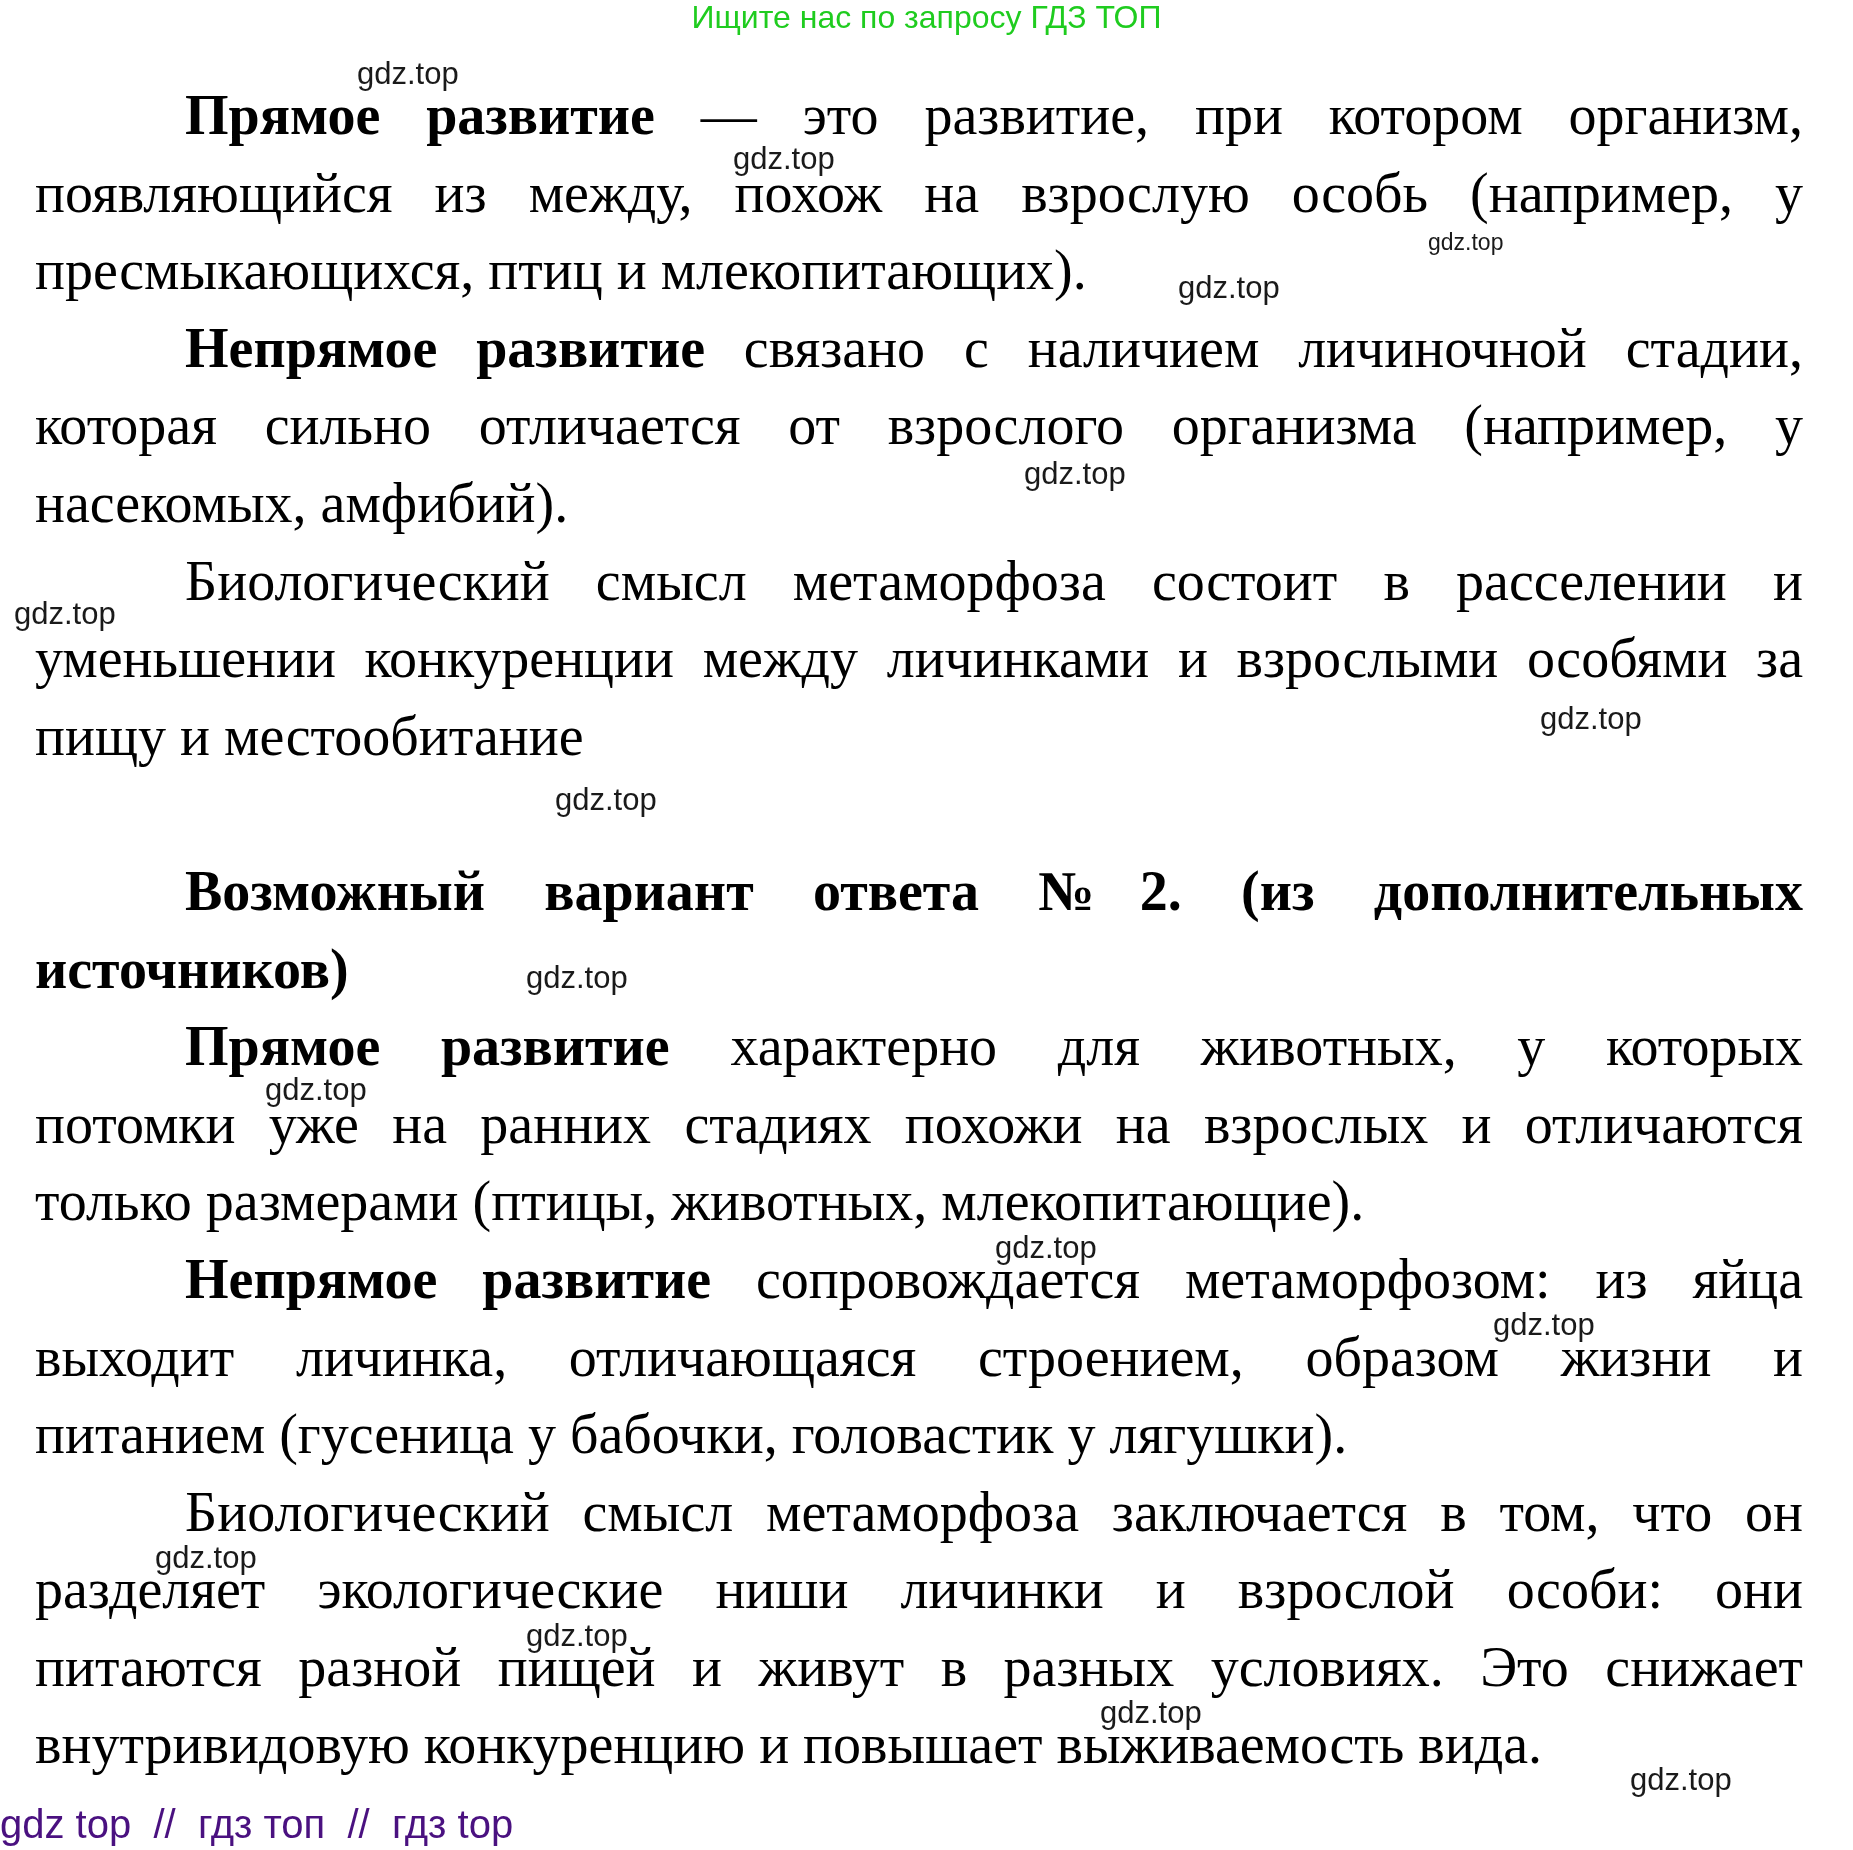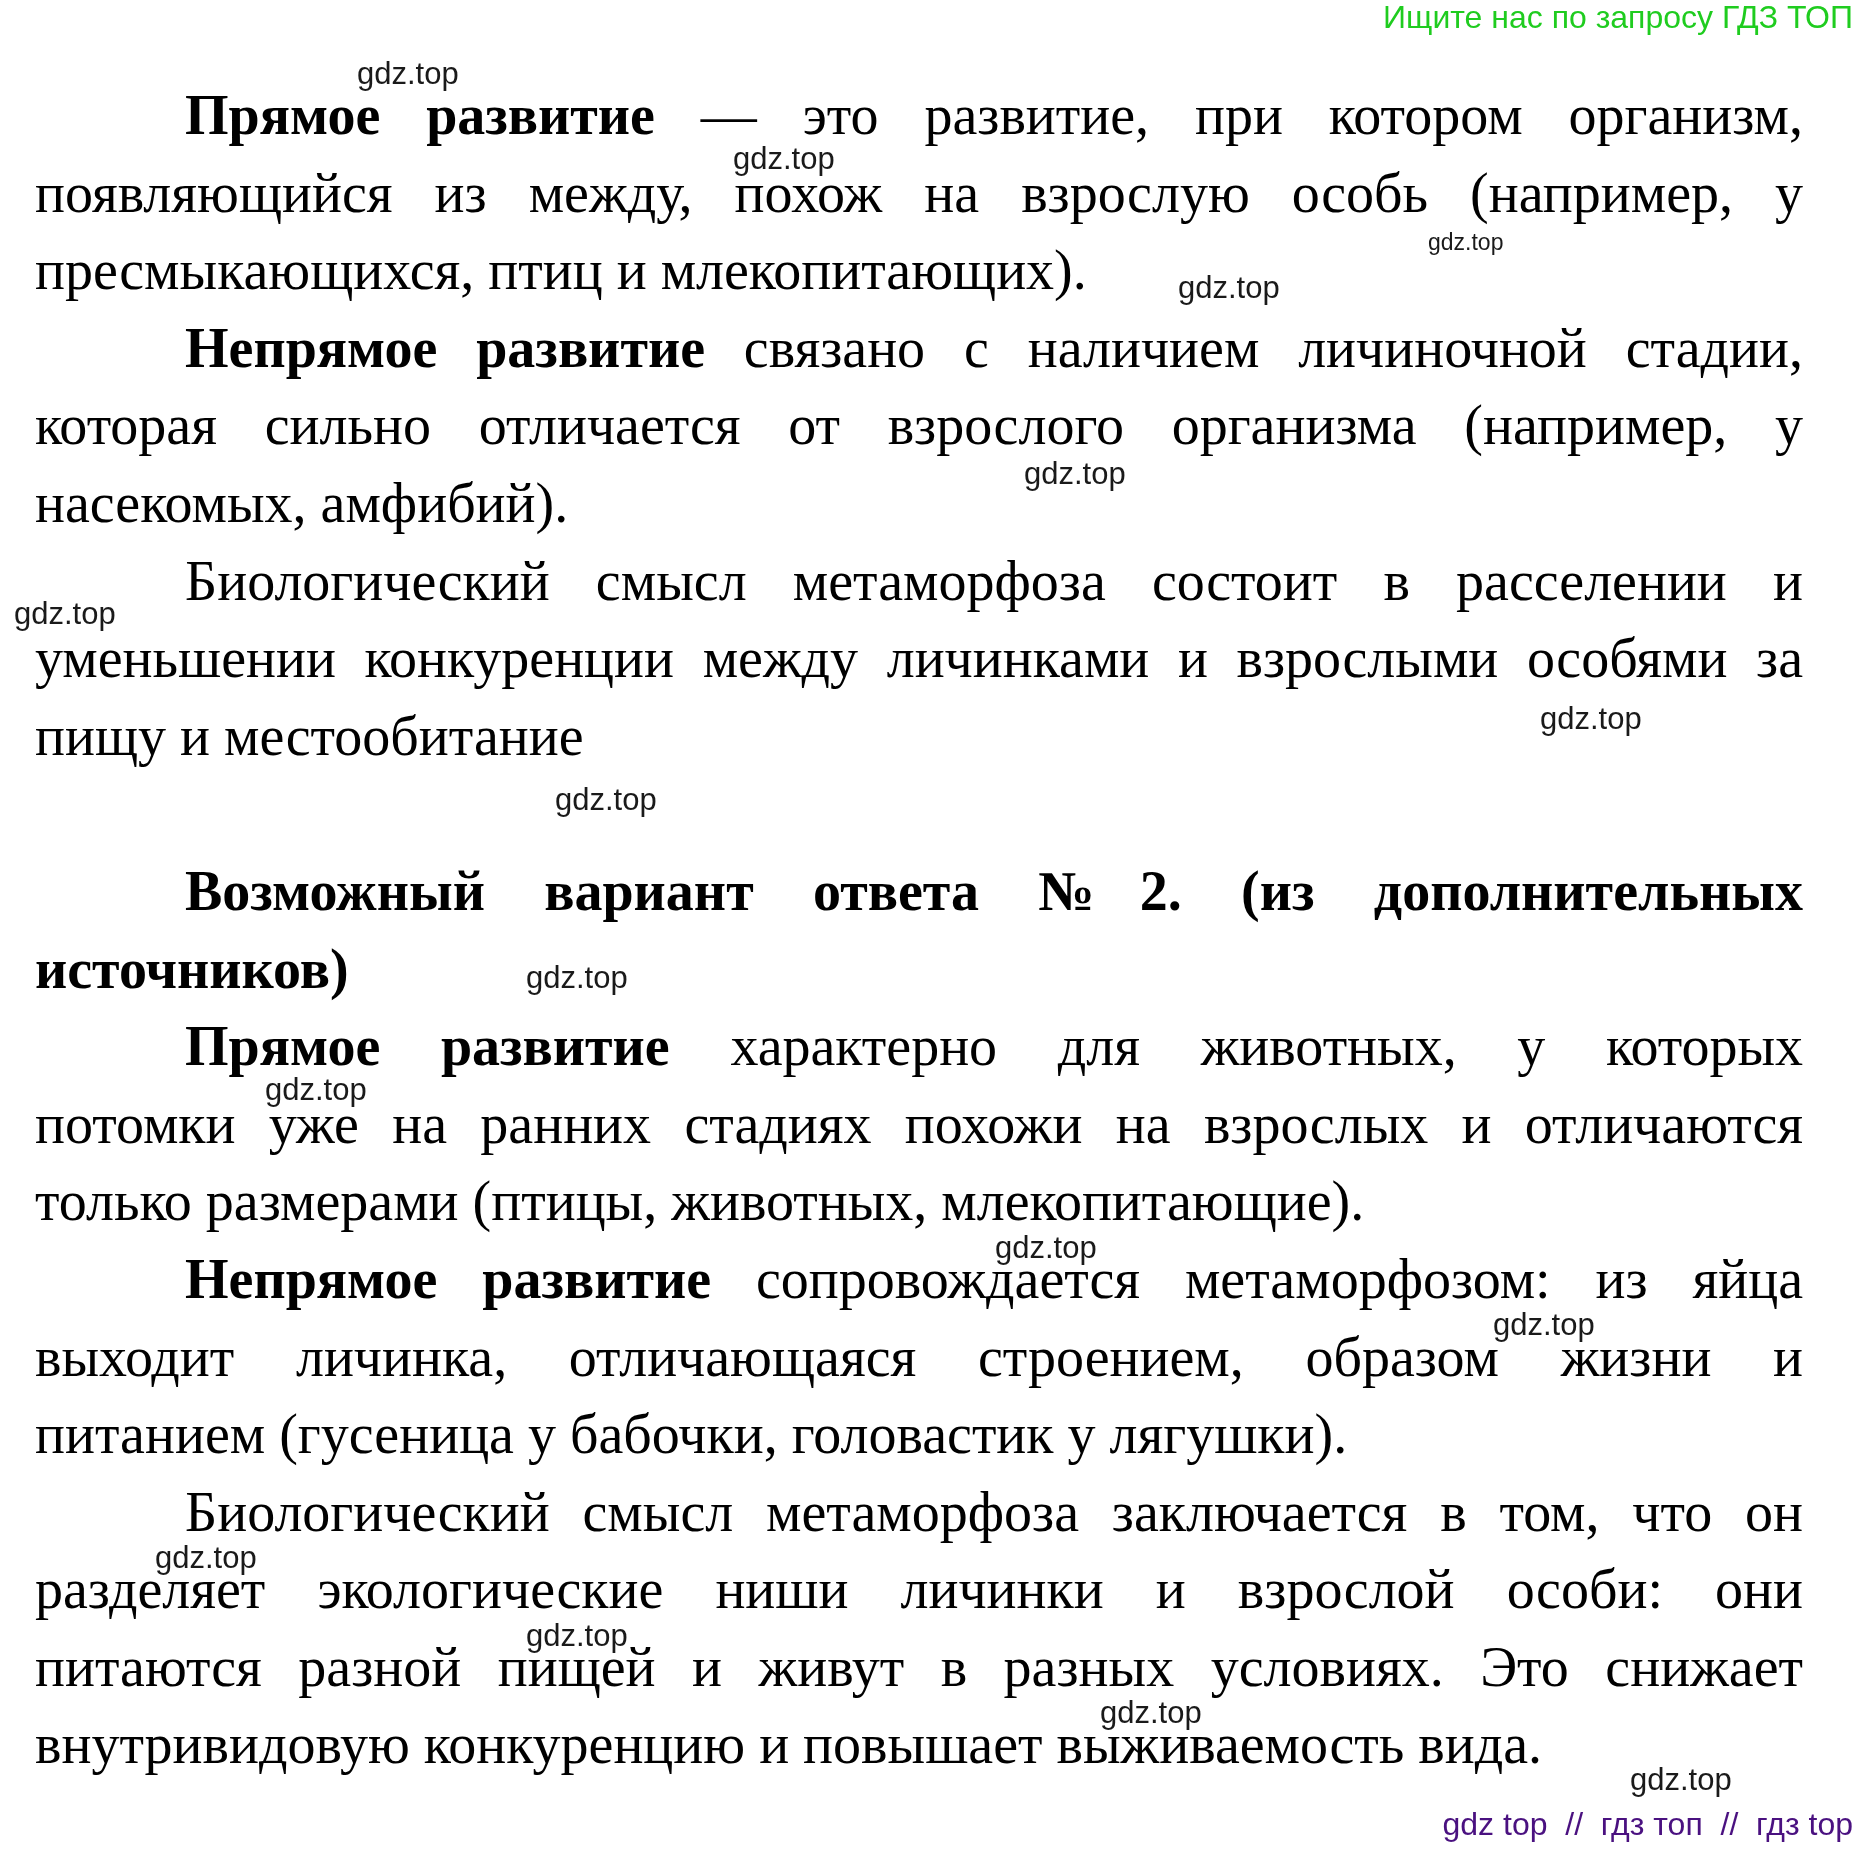--- a/index.html
+++ b/index.html
@@ -1,19 +1,19 @@
 <!DOCTYPE html>
 <html><head>
 <meta charset="utf-8">
 <style>
   html, body { margin: 0; padding: 0; background: #ffffff; }
   body { width: 1853px; height: 1850px; position: relative; overflow: hidden; }
   .header {
     position: absolute; left: 0; top: 0; width: 1853px; height: 40px;
-    text-align: right; color: #1fcc1f;
+    text-align: center; color: #1fcc1f;
     font-family: "Liberation Sans", sans-serif; font-size: 32px; line-height: 34px;
   }
   .doc {
     position: absolute; left: 35px; top: 77px; width: 1768px;
     font-family: "Liberation Serif", serif; font-size: 56px; line-height: 77.6px;
     color: #000;
   }
   .line {
     height: 77.6px; white-space: nowrap; text-align: justify; text-align-last: justify;
     overflow: visible;
@@ -21,22 +21,22 @@
   .line.last { text-align-last: left; }
   .line.indent { padding-left: 150px; }
   .line.blank { height: 77.6px; }
   .b { font-weight: bold; }
   .wm {
     position: absolute; font-family: "Liberation Sans", sans-serif;
     font-size: 31px; line-height: 34px; color: #1a1a1a; white-space: nowrap; text-align: center;
   }
   .wm.small { font-size: 23px; line-height: 25px; }
   .footer {
-    position: absolute; left: 0; top: 1806px; width: 1853px; text-align: right;
-    color: #4a1180; font-family: "Liberation Sans", sans-serif; font-size: 32px; line-height: 36px;
+    position: absolute; left: 0; top: 1806px; width: 1853px; text-align: left;
+    color: #4a1180; font-family: "Liberation Sans", sans-serif; font-size: 40px; line-height: 36px;
     white-space: pre;
   }
 </style>
 </head>
 <body>
 
 <div class="header">Ищите нас по запросу ГДЗ ТОП</div>
 
 <div class="doc">
 

